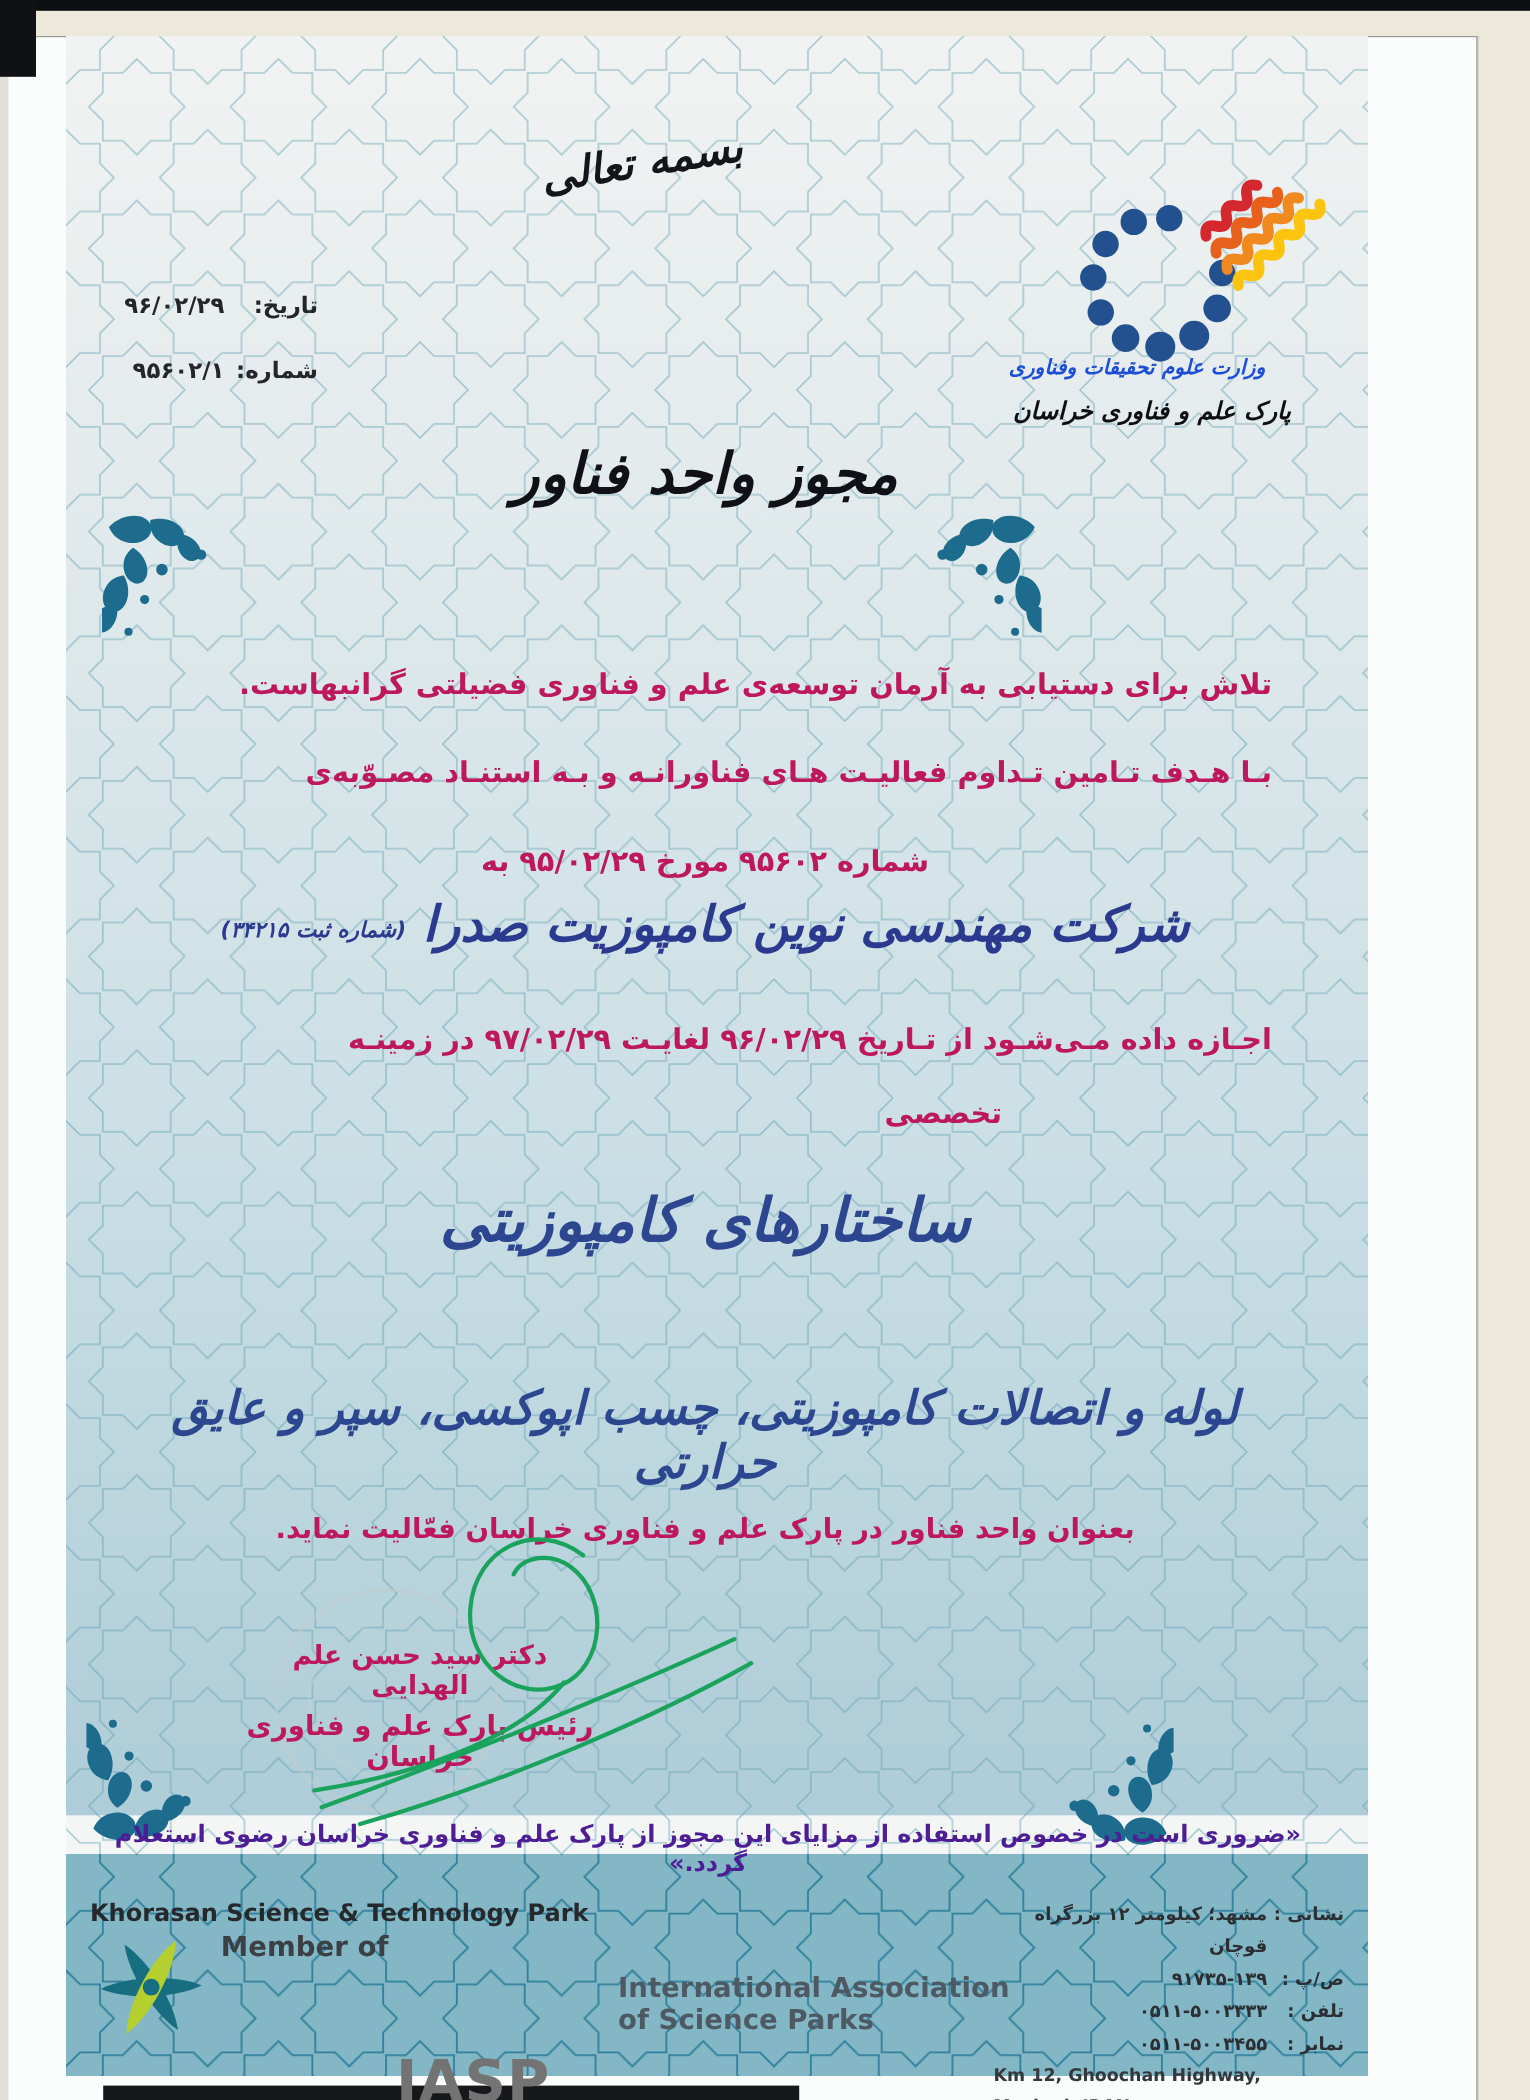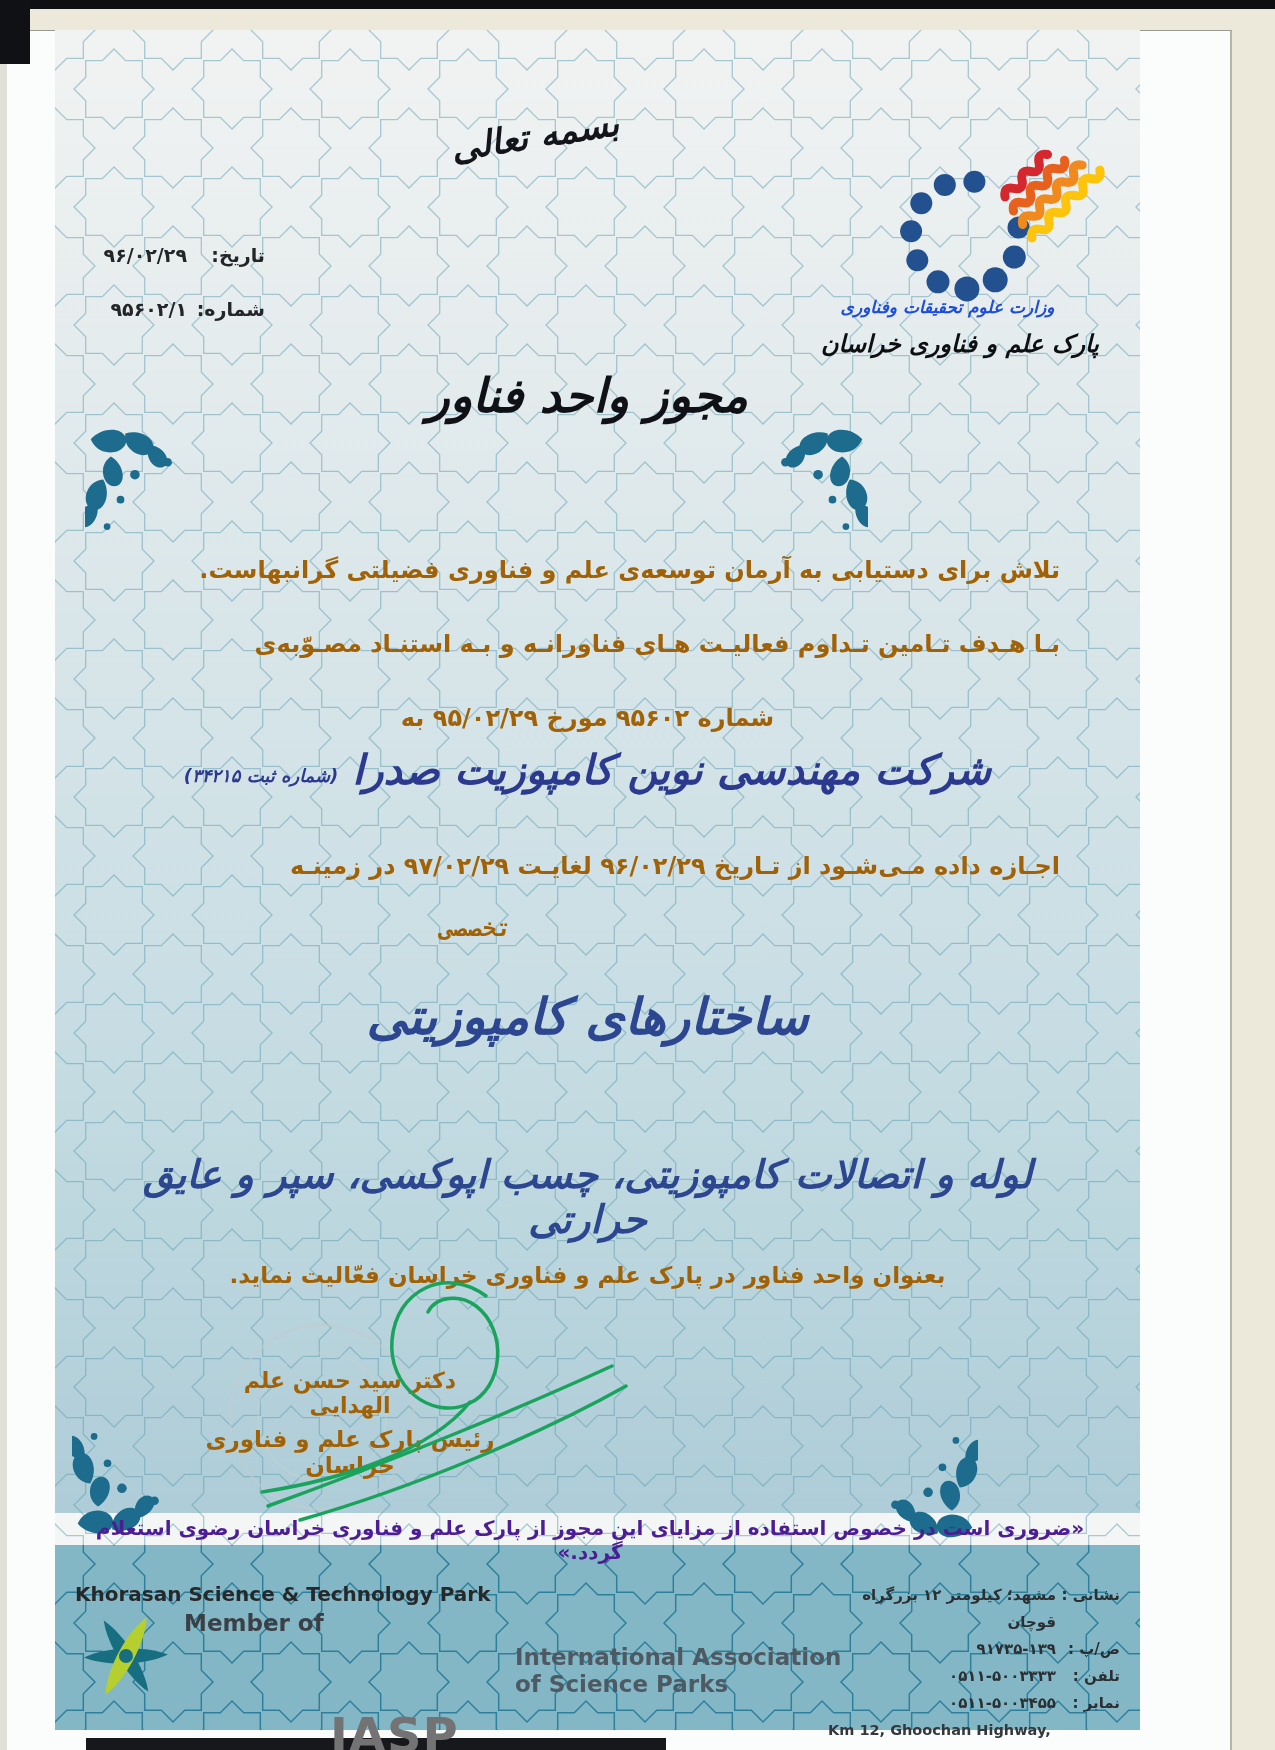--- a/index.html
+++ b/index.html
@@ -9,21 +9,21 @@
 
   .abs { position:absolute; }
   .page { left:0; top:30px; width:1232px; height:1720px; background:#fbfcfc;
     border-top:1px solid #9a9a92; border-right:2px solid #b7b4a8; }
   .scan-strip-top { left:0; top:0; width:1275px; height:9px; background:#0d0f12; }
   .scan-corner { left:0; top:0; width:30px; height:64px; background:#101114; }
   .scan-strip-bottom { left:86px; top:1738px; width:580px; height:12px; background:#16181c; }
   .scan-left-shadow { left:0; top:30px; width:7px; height:1720px; background:#e2e0d6; }
 
   .fa { direction:rtl; }
-  .body-text { color:#a16207; font-weight:bold; }
+  .body-text { color:#be185d; font-weight:bold; }
   .calli { font-style:italic; font-weight:bold; color:#2b3a8f; letter-spacing:-1px; }
   .content-col { left:115px; width:945px; }
 
   .c-row { display:flex; direction:rtl; font-size:15px; font-weight:bold;
     color:#2b2f33; line-height:27px; }
   .c-label { width:64px; flex:0 0 64px; }
   .c-val {}
   .en-line { font-size:14.5px; font-weight:bold; color:#33383d; line-height:26px; }
 
   .flourish { width:96px; height:112px; }
@@ -93,21 +93,21 @@
       <path stroke="#e7611d" d="M6,16 q6,-9 12,0 q6,9 12,0 q6,-9 12,0 q6,9 12,0 q6,-9 12,0 q6,9 12,0"></path>
       <path stroke="#f08a1e" d="M3,32 q6,-9 12,0 q6,9 12,0 q6,-9 12,0 q6,9 12,0 q6,-9 12,0 q6,9 12,0 q6,-9 12,0"></path>
       <path stroke="#fcc40c" d="M0,48 q6,-9 12,0 q6,9 12,0 q6,-9 12,0 q6,9 12,0 q6,-9 12,0 q6,9 12,0 q6,-9 12,0 q6,9 12,0"></path>
     </g>
   </svg>
 
   <div class="abs fa" style="left:835px; top:297px; width:225px; text-align:center;
        font-size:17px; font-weight:bold; font-style:italic; color:#1d4ed8;">وزارت علوم تحقیقات وفناوری</div>
 
   <div class="abs fa" style="left:820px; top:330px; width:280px; text-align:center;
-       font-size:24px; font-weight:bold; font-style:italic; color:#0e0f12; letter-spacing:-1px;">پارک علم و فناوری خراسان</div>
+       font-size:20px; font-weight:bold; font-style:italic; color:#0e0f12; letter-spacing:-1px;">پارک علم و فناوری خراسان</div>
 
   <div class="abs fa" style="left:430px; top:116px; width:210px; text-align:center;
        font-size:35px; font-weight:bold; font-style:italic; color:#14151a;
        transform:rotate(-9deg);">بسمه تعالی</div>
 
   <div class="abs" style="left:60px; top:240px; width:205px;">
     <div style="display:flex; direction:rtl; font-size:19px; font-weight:bold; color:#232529; line-height:30px;">
       <span style="flex:0 0 78px;">تاریخ:</span>
       <span>۹۶/۰۲/۲۹</span>
     </div>
@@ -182,21 +182,21 @@
   <div class="abs fa content-col body-text" style="top:630px; font-size:24px; text-align:right;">بـا هـدف تـامین تـداوم فعالیـت هـای فناورانـه و بـه استنـاد مصـوّبه‌ی</div>
   <div class="abs fa content-col body-text" style="top:704px; font-size:24px; text-align:center;">شماره ۹۵۶۰۲ مورخ ۹۵/۰۲/۲۹ به</div>
 
   <div class="abs fa content-col" style="top:746px; display:flex; direction:rtl;
        justify-content:center; align-items:center; gap:14px;">
     <span class="calli" style="font-size:41px;">شرکت مهندسی نوین کامپوزیت صدرا</span>
     <span class="calli" style="font-size:18px; margin-top:10px;">(شماره ثبت ۳۴۲۱۵)</span>
   </div>
 
   <div class="abs fa content-col body-text" style="top:852px; font-size:24px; text-align:right;">اجـازه داده مـی‌شـود از تـاریخ ۹۶/۰۲/۲۹ لغایـت ۹۷/۰۲/۲۹ در زمینـه</div>
-  <div class="abs fa body-text" style="left:115px; top:914px; width:720px; font-size:24px; text-align:center;font-family:Liberation Mono, monospace;">تخصصی</div>
+  <div class="abs fa body-text" style="left:115px; top:914px; width:720px; font-size:24px; text-align:right;">تخصصی</div>
 
   <div class="abs fa content-col calli" style="top:988px; text-align:center; font-size:50px; color:#2c4690;">ساختارهای کامپوزیتی</div>
 
 
   <div class="abs fa content-col calli" style="top:1152px; text-align:center; font-size:39px; color:#2c4690;">لوله و اتصالات کامپوزیتی، چسب اپوکسی، سپر و عایق حرارتی</div>
 
   <div class="abs fa content-col body-text" style="top:1262px; font-size:23px; text-align:center;">بعنوان واحد فناور در پارک علم و فناوری خراسان فعّالیت نماید.</div>
 
   <svg class="abs" style="left:225px; top:1320px;" width="195" height="195">
     <circle cx="97" cy="97" r="92" fill="none" stroke="#c3ccce" stroke-width="2.5" opacity="0.55"></circle>

